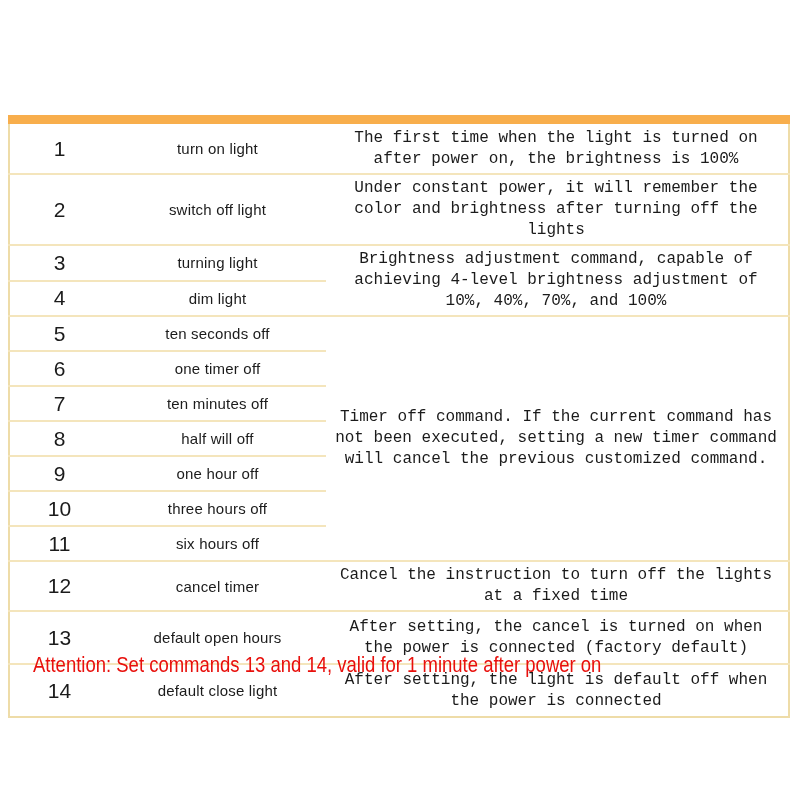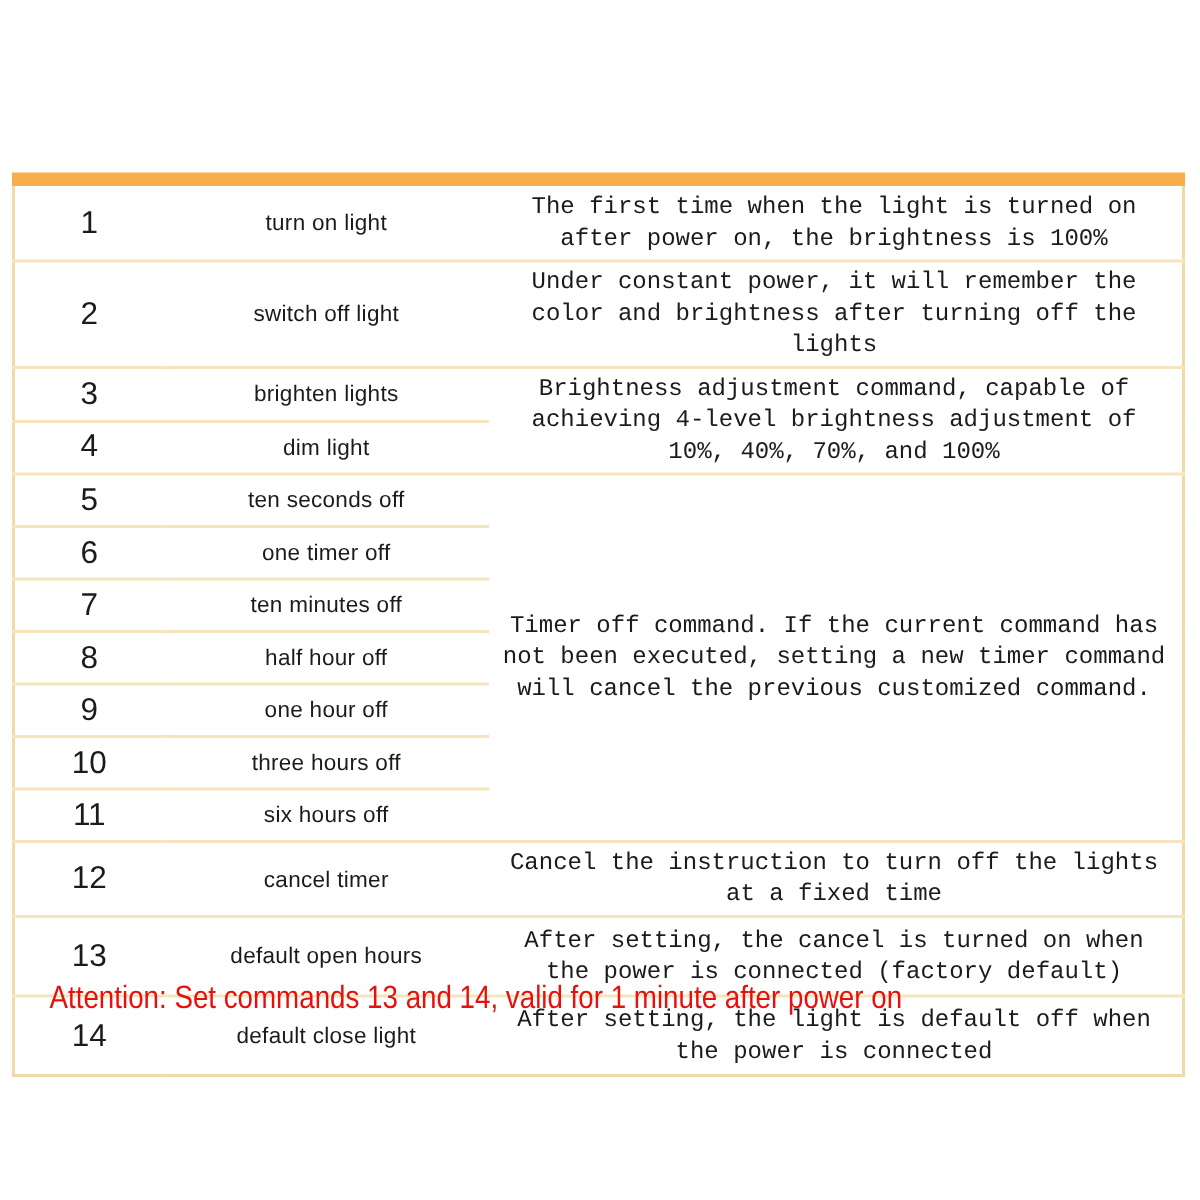--- a/index.html
+++ b/index.html
@@ -97,21 +97,21 @@
           <td class="cmd">turn on light</td>
           <td class="desc">The first time when the light is turned on after power on, the brightness is 100%</td>
         </tr>
         <tr class="r-tall">
           <td class="num">2</td>
           <td class="cmd">switch off light</td>
           <td class="desc">Under constant power, it will remember the color and brightness after turning off the lights</td>
         </tr>
         <tr class="r-mid">
           <td class="num">3</td>
-          <td class="cmd">brighten lights</td>
+          <td class="cmd">turning light</td>
           <td class="desc" rowspan="2">Brightness adjustment command, capable of achieving 4-level brightness adjustment of 10%, 40%, 70%, and 100%</td>
         </tr>
         <tr class="r-mid">
           <td class="num">4</td>
           <td class="cmd">dim light</td>
         </tr>
         <tr class="r-mid">
           <td class="num">5</td>
           <td class="cmd">ten seconds off</td>
           <td class="desc" rowspan="7">Timer off command. If the current command has not been executed, setting a new timer command will cancel the previous customized command.</td>
@@ -119,21 +119,21 @@
         <tr class="r-mid">
           <td class="num">6</td>
           <td class="cmd">one timer off</td>
         </tr>
         <tr class="r-mid">
           <td class="num">7</td>
           <td class="cmd">ten minutes off</td>
         </tr>
         <tr class="r-mid">
           <td class="num">8</td>
-          <td class="cmd">half hour off</td>
+          <td class="cmd">half will off</td>
         </tr>
         <tr class="r-mid">
           <td class="num">9</td>
           <td class="cmd">one hour off</td>
         </tr>
         <tr class="r-mid">
           <td class="num">10</td>
           <td class="cmd">three hours off</td>
         </tr>
         <tr class="r-mid">

